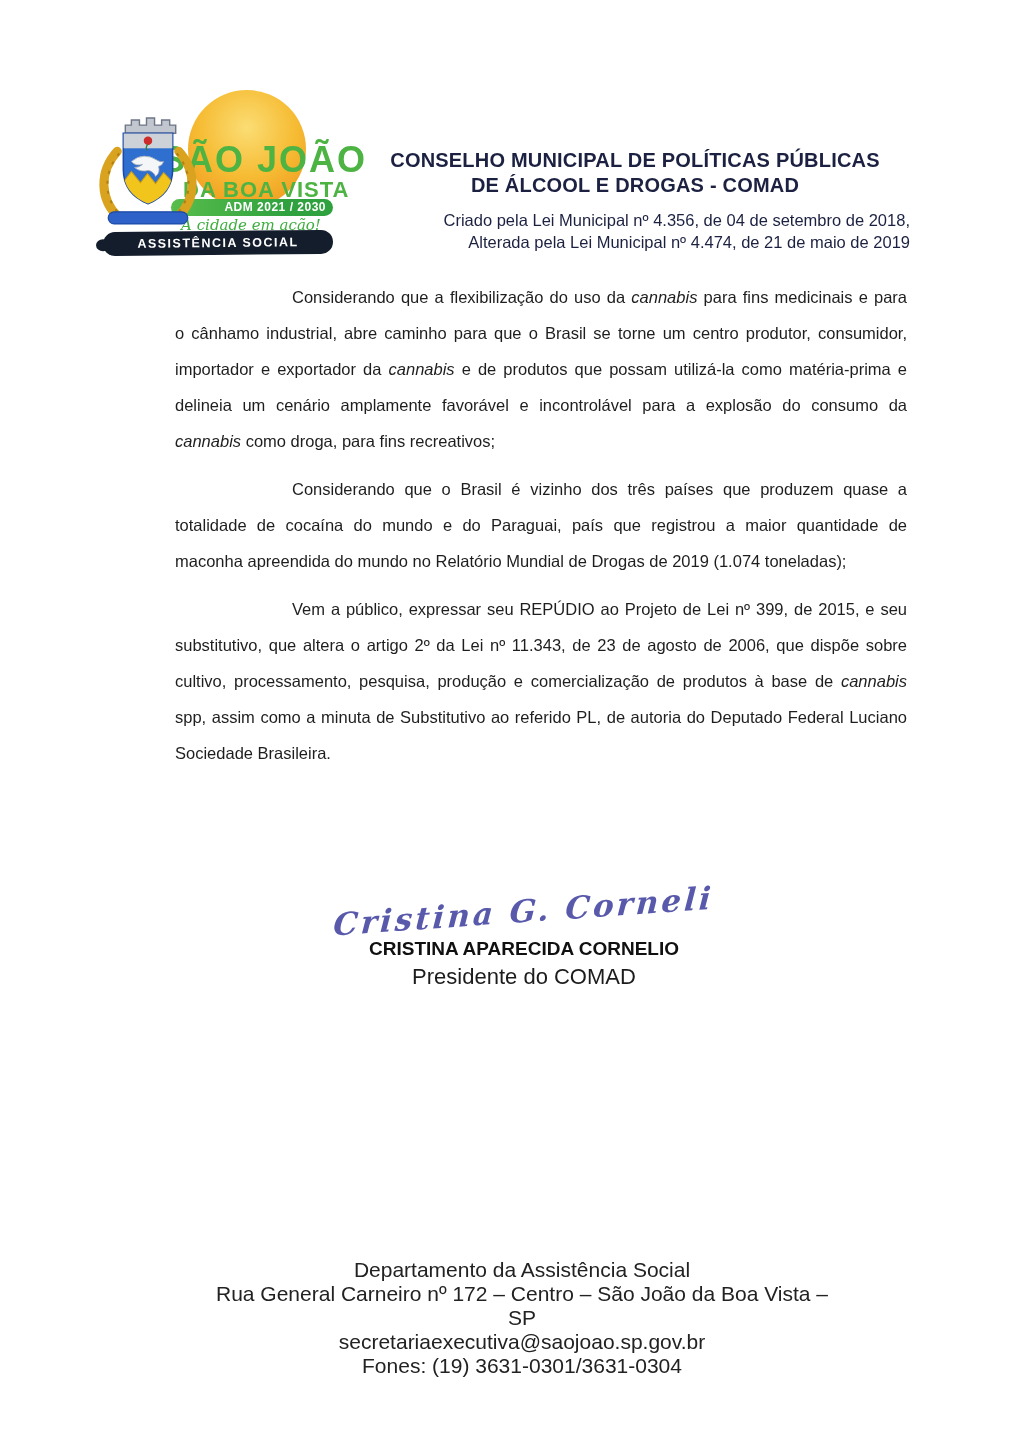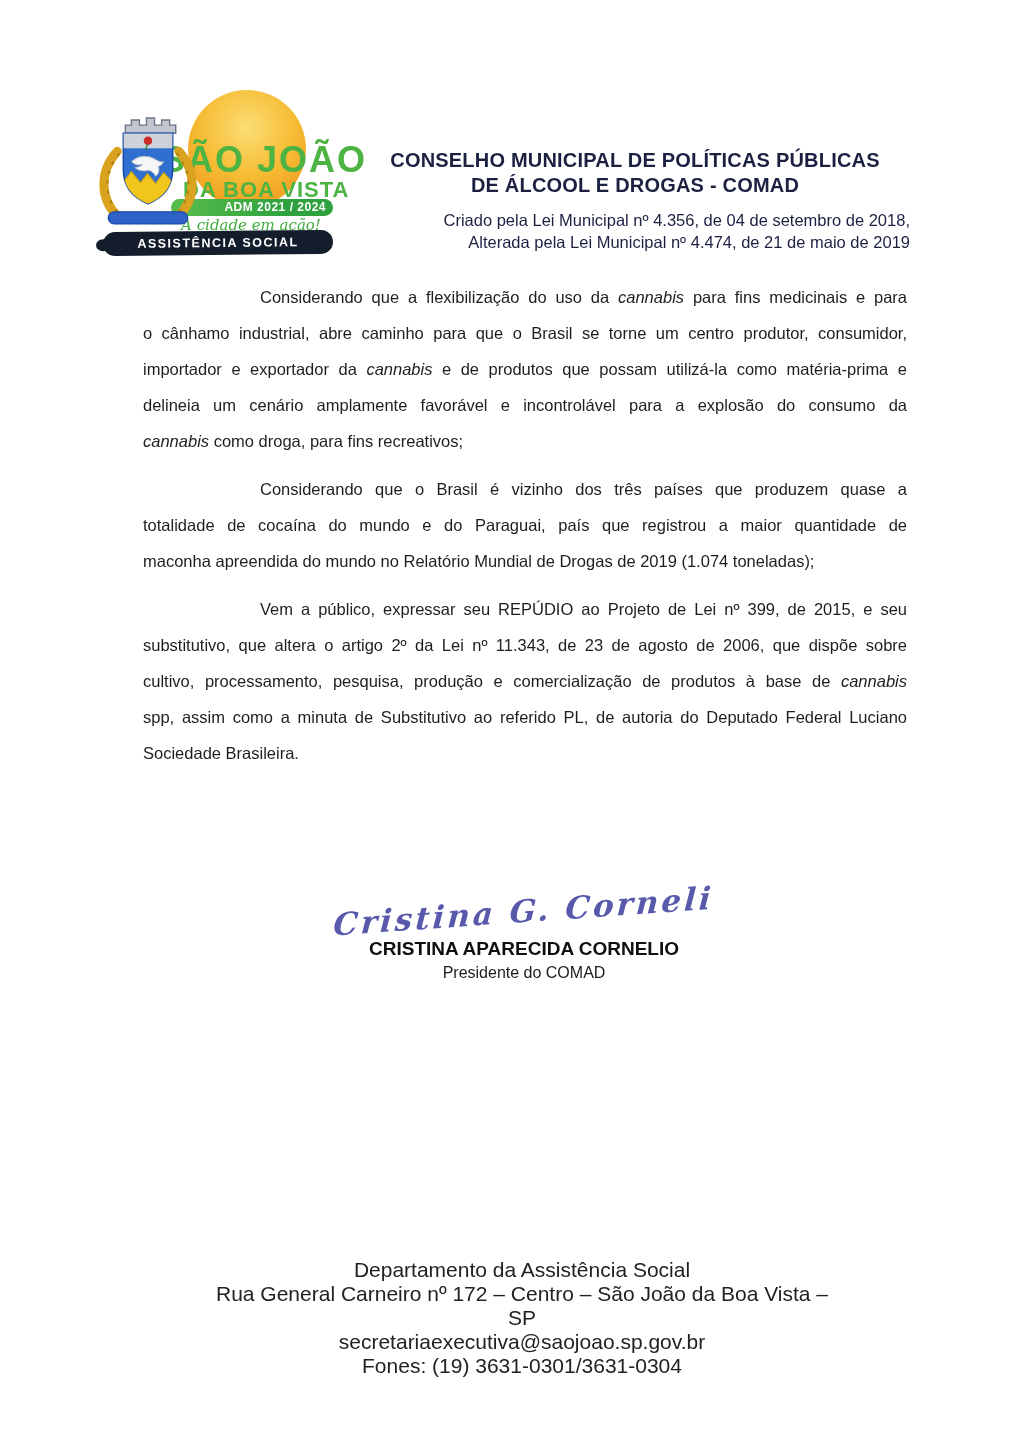--- a/index.html
+++ b/index.html
@@ -38,32 +38,32 @@
   .head{position:absolute;left:360px;top:148px;width:550px;text-align:center;
         color:var(--navy);}
   .head .t{font-size:20px;font-weight:700;line-height:25px;letter-spacing:.2px;}
   .head .s{font-size:16.5px;line-height:22px;margin-top:0;text-align:right;}
   .head .gap{height:11px;}
   
   .docbody{position:absolute;left:143px;top:279px;width:764px;
            font-size:16.5px;color:#1e1e1e;}
   .para{margin:0 0 12px 0;padding:0;}
   .line{height:36px;line-height:36px;text-align:justify;text-align-last:justify;
-        text-justify:inter-word;overflow:visible;white-space:normal;}
+        text-justify:inter-word;overflow:visible;white-space:normal;margin-left:32px;}
   .line.last{text-align:right;text-align-last:left;}
   .line.ind{padding-left:117px;}
   .it{font-style:italic;}
   
   .sig{position:absolute;left:312px;top:893px;width:424px;text-align:center;}
   .sig-script{display:inline-block;transform:rotate(-4deg) skewX(-8deg);
         font-family:"DejaVu Serif",serif;font-style:italic;font-weight:600;
         font-size:31px;letter-spacing:3px;color:var(--ink);margin-bottom:-17px;
         position:relative;z-index:1;opacity:.92;}
   .sig-name{position:relative;z-index:2;font-size:19px;font-weight:700;color:#101010;margin-top:12px;}
-  .sig-role{font-size:16px;color:#1c1c1c;margin-top:4px;}
+  .sig-role{font-size:22px;color:#1c1c1c;margin-top:4px;}
   
   .foot{position:absolute;left:212px;top:1258px;width:620px;text-align:center;
         font-size:21px;line-height:24px;color:#222;}
 </style>
 </head>
 <body>
 
 <div class="page">
 
   <div class="logo">
@@ -84,21 +84,21 @@
         <rect x="28" y="22" width="49" height="15" fill="#cdd2d8"></rect>
         <circle cx="52.5" cy="29.5" r="4.2" fill="#ce2b2b"></circle>
         <path d="M52.5,33 q-3,3 -1,6" stroke="#2e7d32" stroke-width="1.2" fill="none"></path>
         <path d="M26,73 L36,60 L45,71 L52,62 L60,72 L68,61 L79,73 L79,100 L26,100 Z" fill="#f2c51d" stroke="#c79a10" stroke-width="1"></path>
         <path d="M36,50 q12,-10 26,-1 q3,2 6,1 q-1,4 -5,5 q2,6 -3,10 q-2,-5 -7,-6 q-8,2 -14,-3 q5,0 8,-3 q-7,2 -11,-3 z" fill="#f4f6f8" stroke="#9aa6b5" stroke-width="0.8"></path>
       </g>
     </svg>
 
     <div class="city1">SÃO JOÃO</div>
     <div class="city2">DA BOA VISTA</div>
-    <div class="adm">ADM 2021 / 2024</div>
+    <div class="adm">ADM 2021 / 2030</div>
     <div class="slogan">A cidade em ação!</div>
     <div class="deptband">ASSISTÊNCIA SOCIAL</div>
   </div>
 
   <div class="head">
     <div class="t">CONSELHO MUNICIPAL DE POLÍTICAS PÚBLICAS</div>
     <div class="t">DE ÁLCOOL E DROGAS - COMAD</div>
     <div class="gap"></div>
     <div class="s">Criado pela Lei Municipal nº 4.356, de 04 de setembro de 2018,</div>
     <div class="s">Alterada pela Lei Municipal nº 4.474, de 21 de maio de 2019</div>

